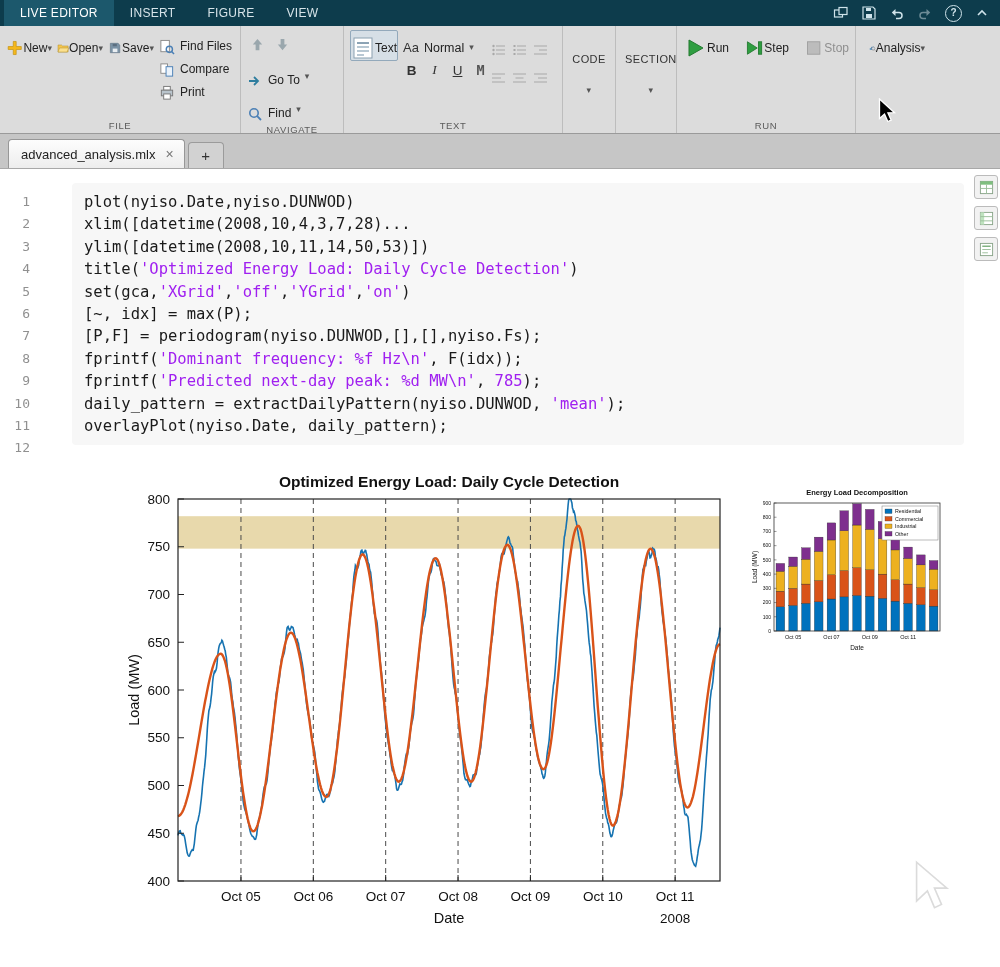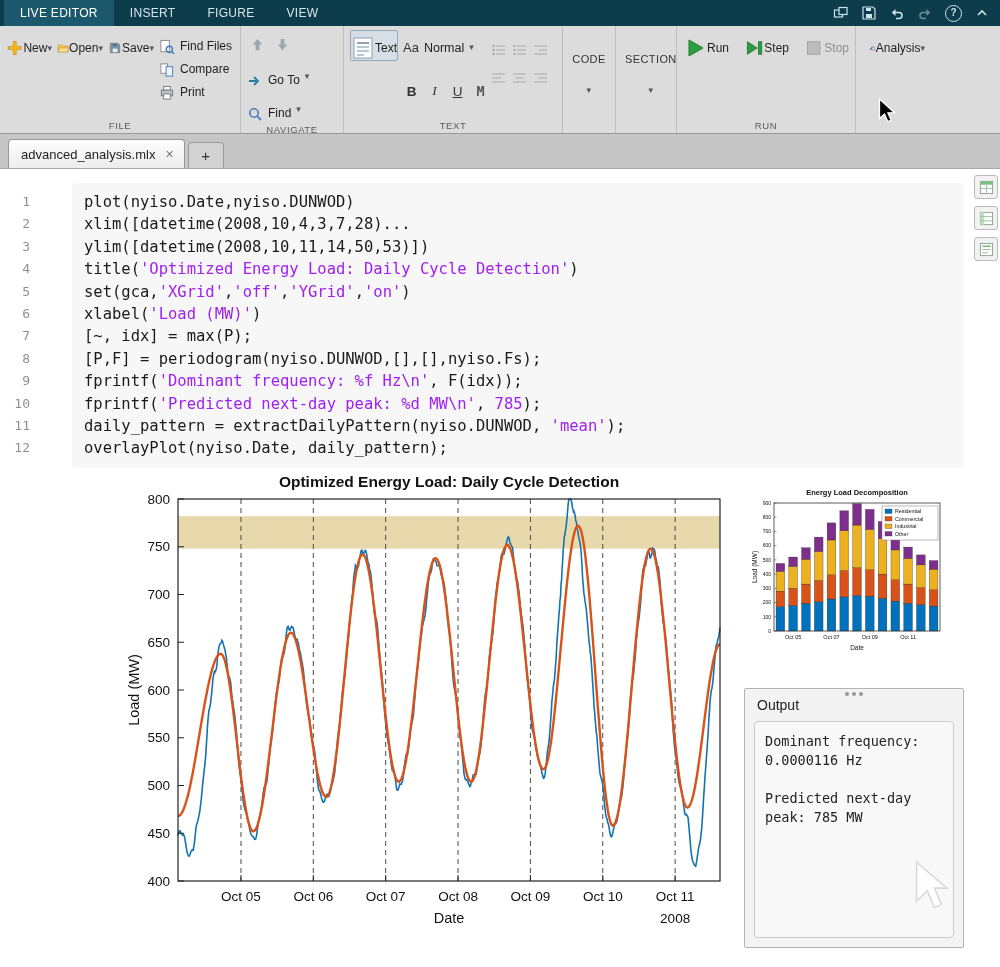--- a/index.html
+++ b/index.html
@@ -23,21 +23,21 @@
   .bigbtn{width:46px;display:flex;align-items:center;gap:0;padding-top:6px;}
   .bigbtn svg{width:24px;height:24px;display:block;}
   .blabel{font-size:12px;color:#222;white-space:nowrap;}
   .caret{font-size:9px;color:#555;line-height:7px;}
   .minicol{display:flex;flex-direction:column;gap:7px;padding-top:9px;}
   .minibtn{display:flex;gap:5px;align-items:flex-start;font-size:12px;color:#222;white-space:nowrap;}
   .minibtn svg{width:16px;height:16px;display:block;}
   .navcol{display:flex;flex-direction:column;gap:17px;padding-top:7px;}
   .navarrows{display:flex;gap:10px;padding-left:3px;}
   .navarrows svg{width:15px;height:15px;}
-  .textcol{display:flex;flex-direction:column;gap:28px;padding-top:10px;}
+  .textcol{display:flex;flex-direction:column;gap:7px;padding-top:10px;}
   .stylerow{display:flex;align-items:center;gap:5px;font-size:12.5px;color:#222;}
   .aa{font-size:13px;color:#333;}
   .fmtrow{display:flex;gap:10px;align-items:center;padding-left:2px;}
   .fmt{font-size:13.5px;color:#333;width:13px;text-align:center;}
   .fmt.b{font-weight:bold;}
   .fmt.i{font-style:italic;font-family:"Liberation Serif",serif;}
   .fmt.u{text-decoration:underline;}
   .fmt.m{font-family:"DejaVu Sans Mono",monospace;font-weight:bold;color:#555;}
   .listgrid{display:grid;grid-template-columns:repeat(3,17px);grid-auto-rows:17px;gap:11px 4px;padding-top:12px;opacity:.5;}
   .listgrid svg{width:14px;height:12px;}
@@ -366,21 +366,20 @@
       <div class="lnum">10</div>
       <div class="lnum">11</div>
       <div class="lnum">12</div>
     </div>
   <div class="codeblock" id="codeblock">
       <div class="cline"><span class="tk-d">plot(nyiso.Date,nyiso.DUNWOD)</span></div>
       <div class="cline"><span class="tk-d">xlim([datetime(2008,10,4,3,7,28)...</span></div>
       <div class="cline"><span class="tk-d">ylim([datetime(2008,10,11,14,50,53)])</span></div>
       <div class="cline"><span class="tk-d">title(</span><span class="tk-s">'Optimized Energy Load: Daily Cycle Detection'</span><span class="tk-d">)</span></div>
       <div class="cline"><span class="tk-d">set(gca,</span><span class="tk-s">'XGrid'</span><span class="tk-d">,</span><span class="tk-s">'off'</span><span class="tk-d">,</span><span class="tk-s">'YGrid'</span><span class="tk-d">,</span><span class="tk-s">'on'</span><span class="tk-d">)</span></div>
-      <div class="cline"><span class="tk-d">xlabel(</span><span class="tk-s">'Load (MW)'</span><span class="tk-d">)</span></div>
       <div class="cline"><span class="tk-d">[~, idx] = max(P);</span></div>
       <div class="cline"><span class="tk-d">[P,F] = periodogram(nyiso.DUNWOD,[],[],nyiso.Fs);</span></div>
       <div class="cline"><span class="tk-d">fprintf(</span><span class="tk-s">'Dominant frequency: %f Hz\n'</span><span class="tk-d">, F(idx));</span></div>
       <div class="cline"><span class="tk-d">fprintf(</span><span class="tk-s">'Predicted next-day peak: %d MW\n'</span><span class="tk-d">, </span><span class="tk-n">785</span><span class="tk-d">);</span></div>
       <div class="cline"><span class="tk-d">daily_pattern = extractDailyPattern(nyiso.DUNWOD, </span><span class="tk-s">'mean'</span><span class="tk-d">);</span></div>
       <div class="cline"><span class="tk-d">overlayPlot(nyiso.Date, daily_pattern);</span></div>
     </div>
 
   <div class="fig-main">
     <svg id="mainChart" width="604" height="470" viewBox="0 0 604 470">
@@ -521,31 +520,20 @@
         <text x="145" y="28.2" fill="#111" font-family="Liberation Sans, sans-serif" font-size="5.3">Residential</text>
         <rect x="135" y="31.5" width="7" height="4.5" fill="#D95319" stroke="#333" stroke-width="0.3"></rect>
         <text x="145" y="35.7" fill="#111" font-family="Liberation Sans, sans-serif" font-size="5.3">Commercial</text>
         <rect x="135" y="39" width="7" height="4.5" fill="#EDB120" stroke="#333" stroke-width="0.3"></rect>
         <text x="145" y="43.2" fill="#111" font-family="Liberation Sans, sans-serif" font-size="5.3">Industrial</text>
         <rect x="135" y="46.5" width="7" height="4.5" fill="#7E2F8E" stroke="#333" stroke-width="0.3"></rect>
         <text x="145" y="50.7" fill="#111" font-family="Liberation Sans, sans-serif" font-size="5.3">Other</text>
       </svg>
   </div>
 
-  <div class="output-panel">
-    <div class="grip"></div>
-    <div class="op-header">Output</div>
-    <div class="op-box" id="outputBox">
-        <div class="out-line">Dominant frequency:</div>
-        <div class="out-line">0.0000116 Hz</div>
-        <div class="out-line">&nbsp;</div>
-        <div class="out-line">Predicted next-day</div>
-        <div class="out-line">peak: 785 MW</div>
-      </div>
-  </div>
 
   <div class="side-icons">
     <div class="sbtn">
         <svg viewBox="0 0 16 16">
           <rect x="1.5" y="1.5" width="13" height="13" fill="#fff" stroke="#8aa58a"></rect>
           <rect x="1.5" y="1.5" width="13" height="3.5" fill="#7fbf7f"></rect>
           <line x1="1.5" y1="9" x2="14.5" y2="9" stroke="#9bbf9b"></line>
           <line x1="8" y1="5" x2="8" y2="14.5" stroke="#9bbf9b"></line>
         </svg>
       </div>

